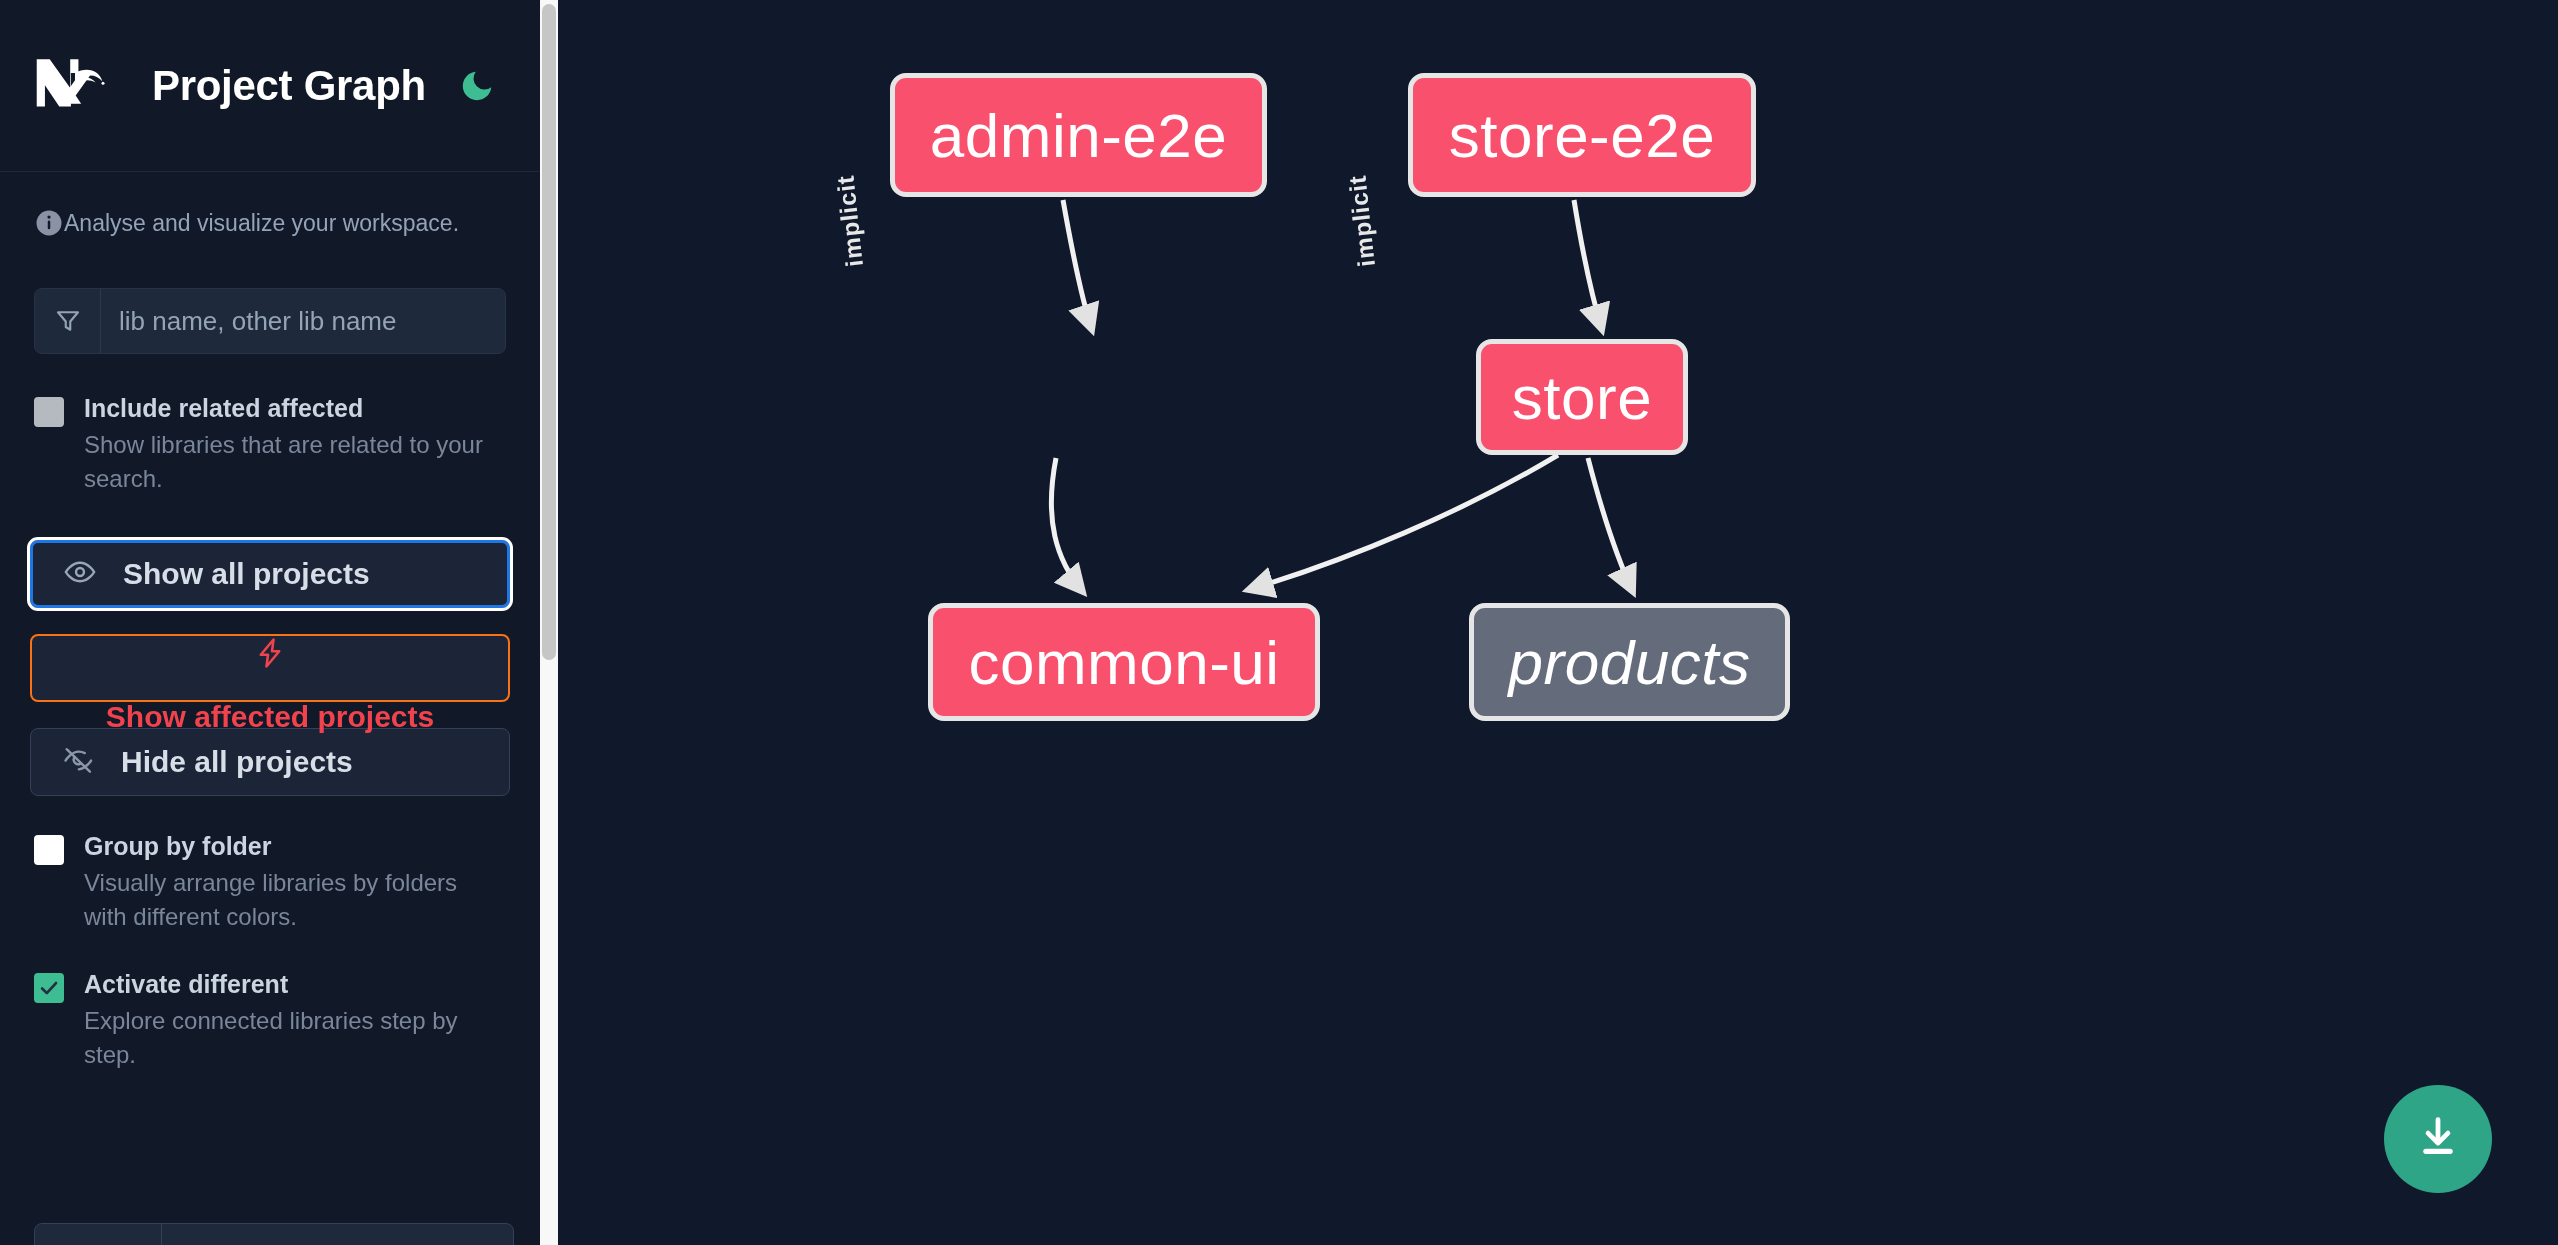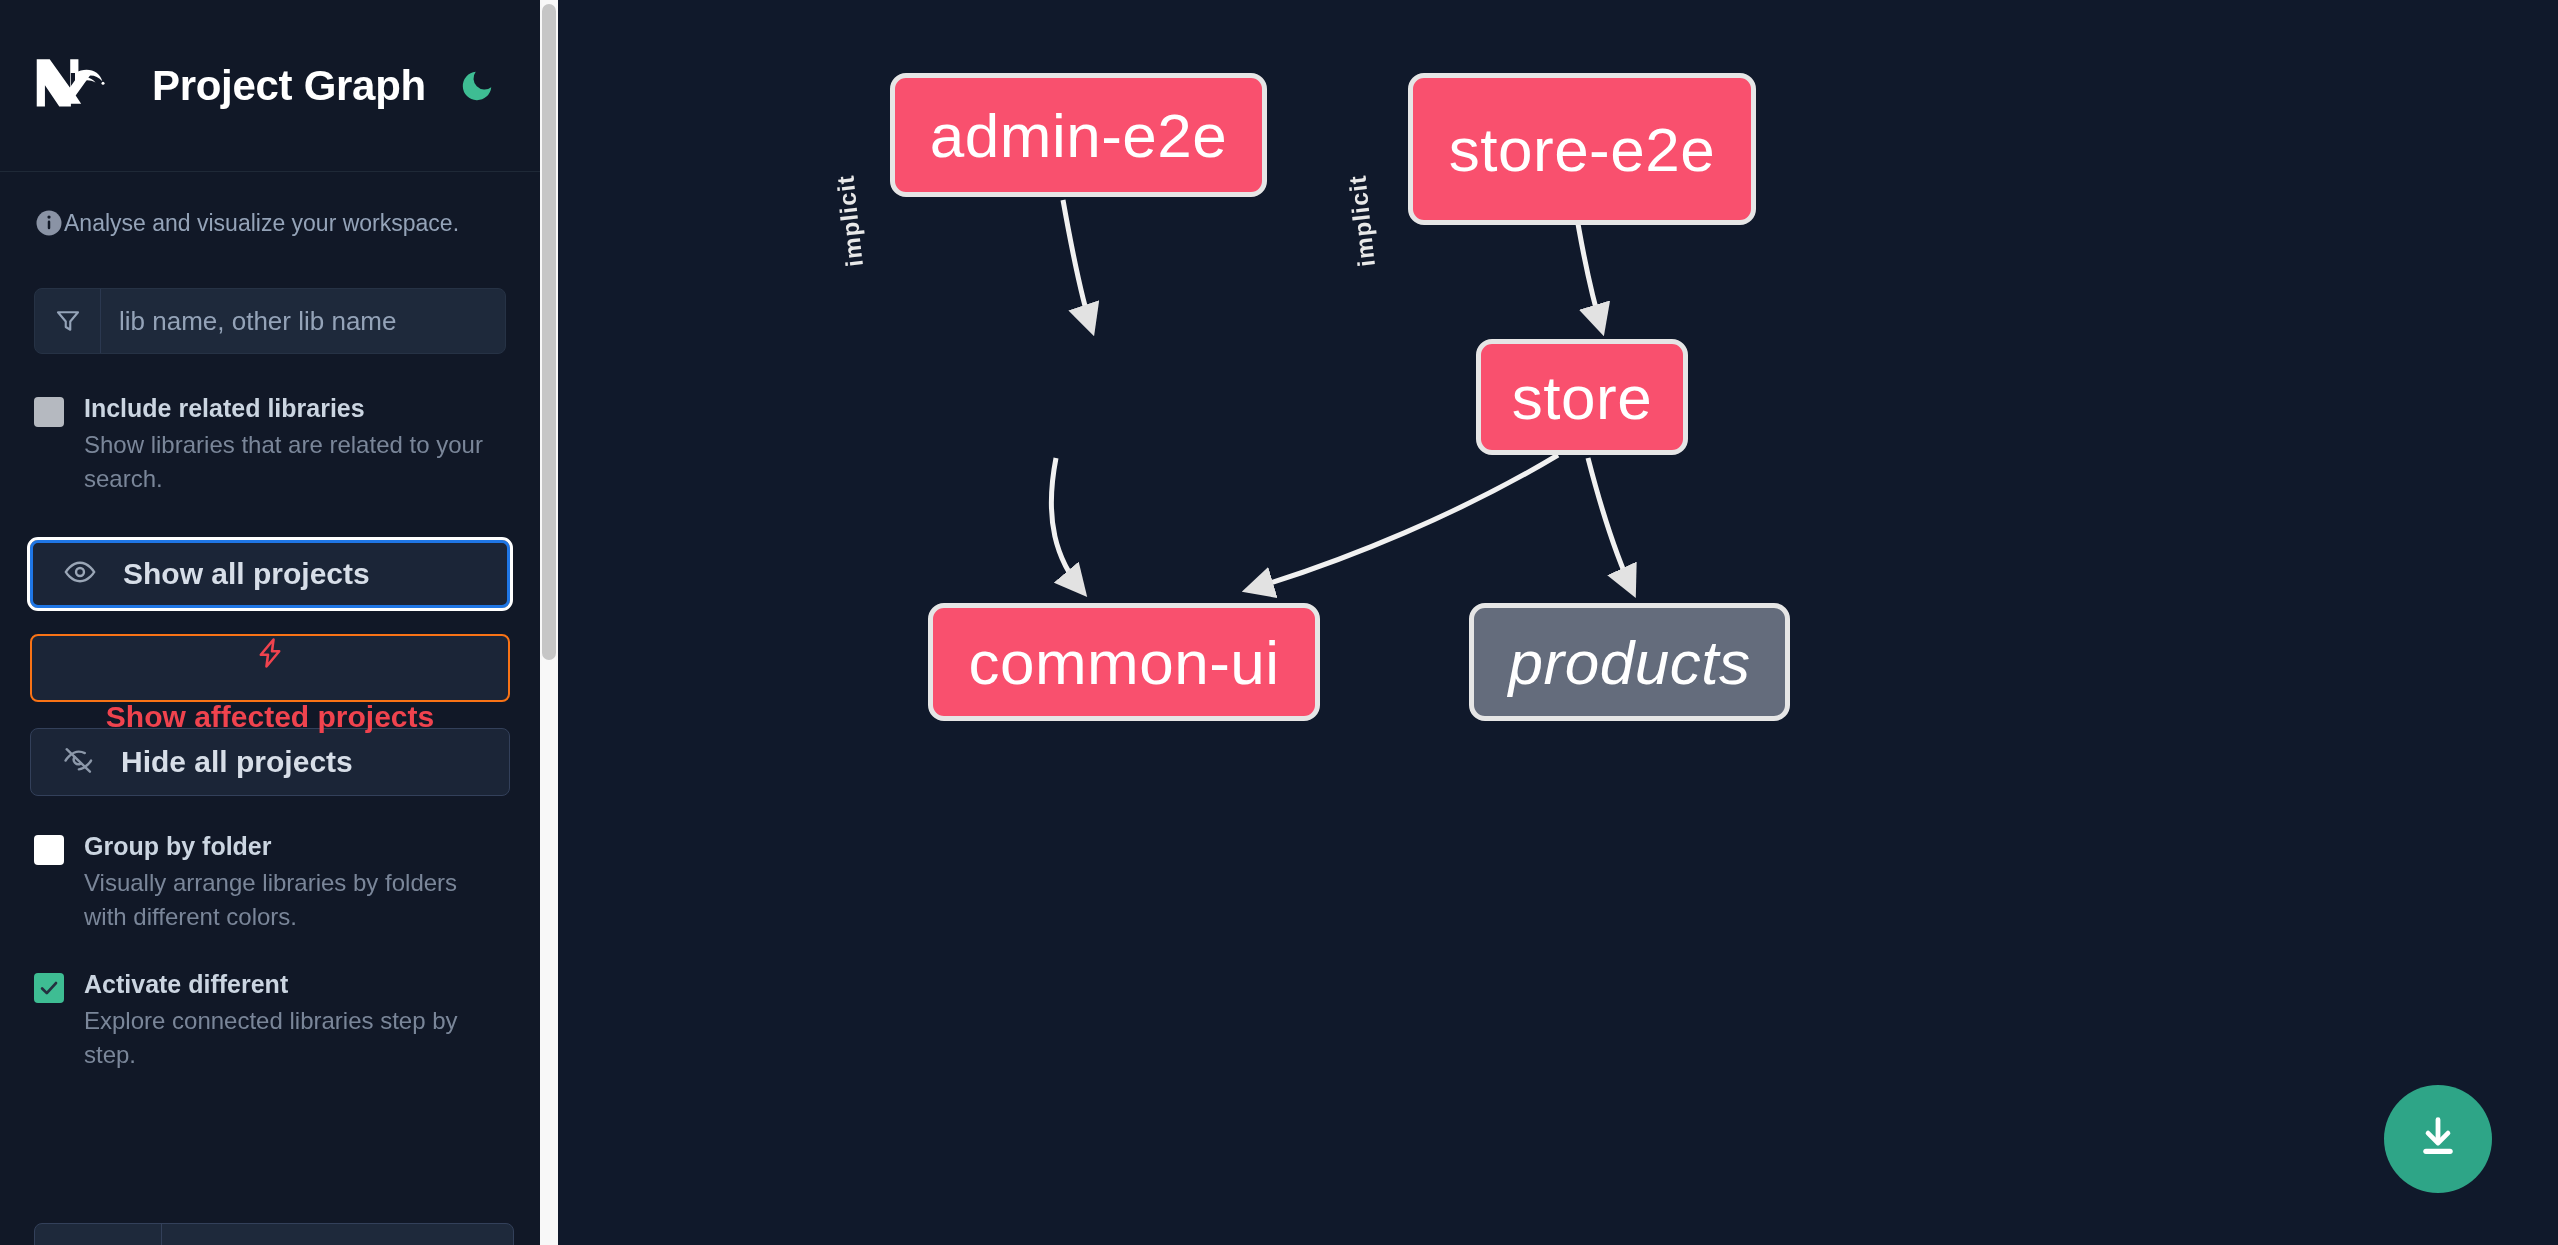--- a/index.html
+++ b/index.html
@@ -267,21 +267,21 @@
           <svg width="30" height="30" viewBox="0 0 24 24" fill="none" xmlns="http://www.w3.org/2000/svg">
             <path d="M4 5h16l-6.2 7.4V19l-3.6-2.2v-4.4z" stroke="#94A3B8" stroke-width="1.7" stroke-linejoin="round"></path>
           </svg>
         </span>
         <input class="search-input" type="text" placeholder="lib name, other lib name" style="">
       </div>
 
       <div class="check-row">
         <span class="cbox grey"></span>
         <span class="check-texts">
-          <span class="check-label">Include related libraries</span>
+          <span class="check-label">Include related affected</span>
           <span class="check-desc">Show libraries that are related to your search.</span>
         </span>
       </div>
 
       <div class="btn-stack">
 
         <div class="gbtn focused">
           <span>
             <svg width="34" height="34" viewBox="0 0 24 24" fill="none" xmlns="http://www.w3.org/2000/svg">
               <path d="M2 12s3.8-6.5 10-6.5S22 12 22 12s-3.8 6.5-10 6.5S2 12 2 12z" stroke="#9AA6B6" stroke-width="1.7"></path>
@@ -357,21 +357,21 @@
         <path d="M 498 458 C 486 520 498 560 525 592"></path>
         <path d="M 1000 455 C 905 512 790 560 690 590"></path>
         <path d="M 1030 458 C 1046 520 1060 560 1075 592"></path>
       </g>
     </svg>
 
     <div class="node pink" style="left:332px;top:73px;width:377px;height:124px">
       <span>admin-e2e</span>
     </div>
 
-    <div class="node pink" style="left:850px;top:73px;width:348px;height:152px">
+    <div class="node pink" style="left:850px;top:73px;width:348px;height:124px">
       <span>store-e2e</span>
     </div>
 
 
     <div class="node pink" style="left:918px;top:339px;width:212px;height:116px">
       <span>store</span>
     </div>
 
     <div class="node pink" style="left:370px;top:603px;width:392px;height:118px">
       <span>common-ui</span>

